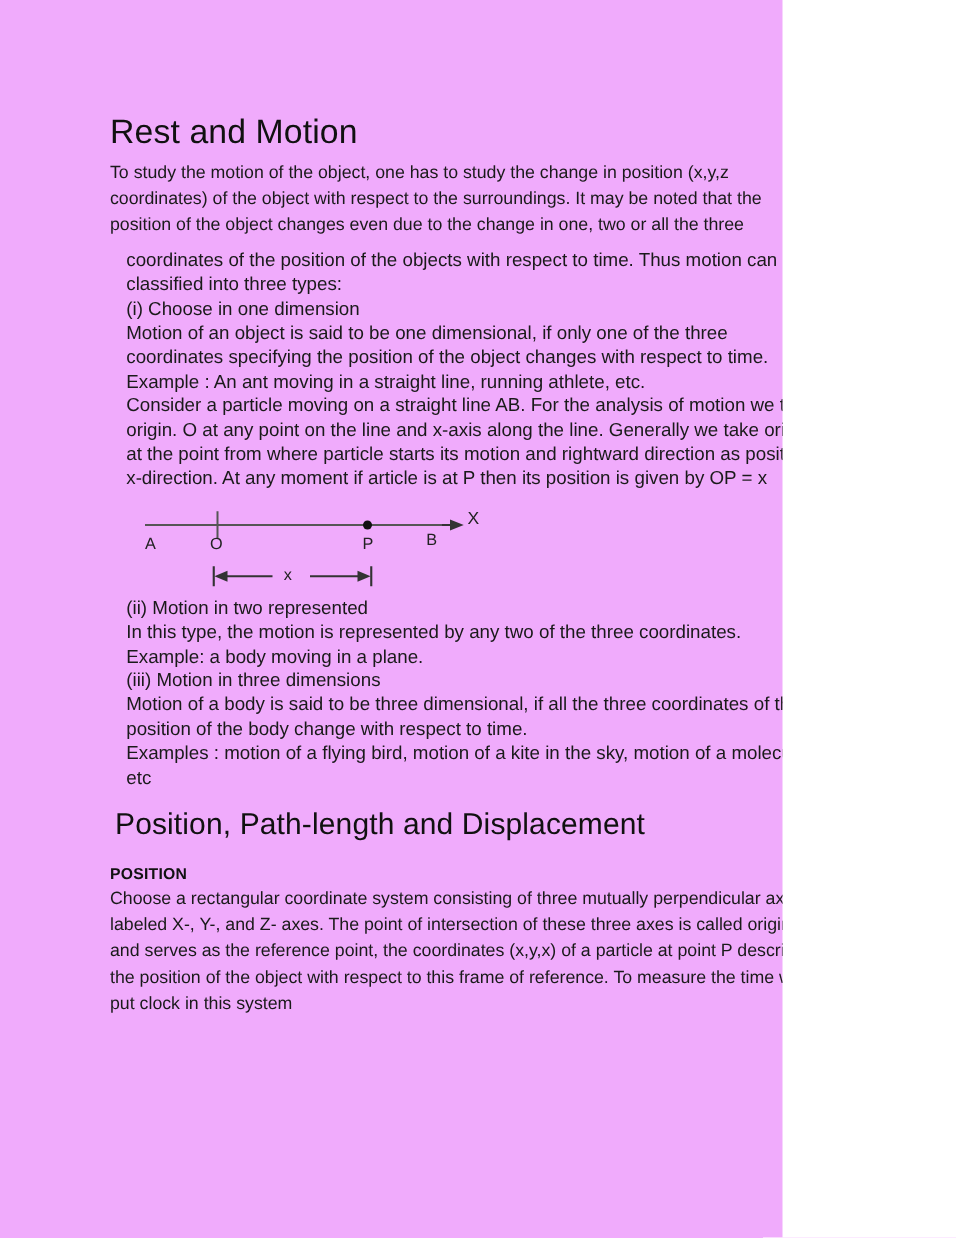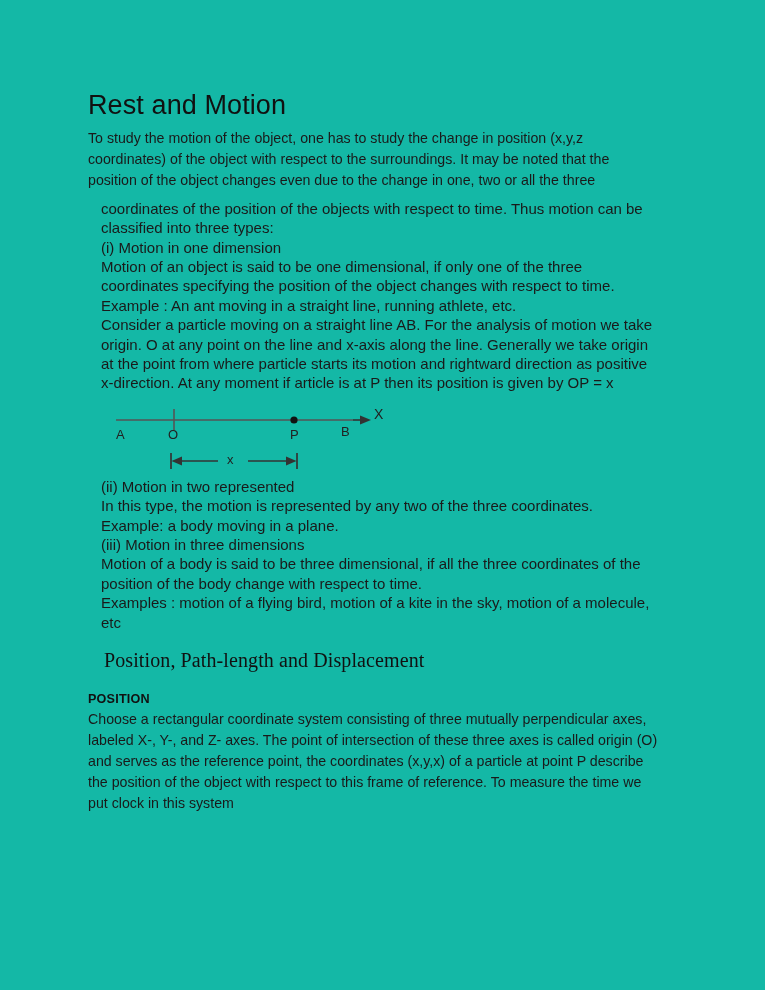--- a/index.html
+++ b/index.html
@@ -2,49 +2,48 @@
 <html><head>
 <meta charset="utf-8">
 <style>
   html, body {
     margin: 0;
     padding: 0;
     background: #ffffff;
   }
   .page {
     position: relative;
-    width: 765px;
+    width: 626px;
     height: 990px;
-    background: #14b8a6;
+    background: #f0abfc;
     overflow: hidden;
     font-family: "Liberation Sans", sans-serif;
     color: #1a1a1a;
   }
   .doc {
     position: absolute;
     left: 88px;
     top: 88px;
     width: 570px;
   }
   h1.title {
     font-size: 27px;
     font-weight: 400;
     line-height: 34px;
     margin: 0 0 6px 0;
     letter-spacing: 0.1px;
     color: #111;
   }
   h2.title2 {
-    font-size: 20px;
+    font-size: 24px;
     font-weight: 400;
     line-height: 28px;
-    margin: 0 0 1px 16px;
+    margin: 0 0 1px 4px;
     letter-spacing: 0.1px;
     color: #111;
-    font-family: Liberation Serif, serif;
   }
   p.body {
     font-size: 14.2px;
     line-height: 20.9px;
     margin: 0;
     text-align: left;
     color: #1a1a1a;
   }
   .subhead {
     font-size: 12.6px;
@@ -89,21 +88,21 @@
 
 
     <p class="body">To study the motion of the object, one has to study the change in position (x,y,z coordinates) of the object with respect to the surroundings. It may be noted that the position of the object changes even due to the change in one, two or all the three</p>
 
     <div class="blk-gap"></div>
 
     <div class="indented">
 
       <p class="body-sm">coordinates of the position of the objects with respect to time. Thus motion can be classified into three types:</p>
 
-      <p class="body-sm">(i) Motion in one dimension</p>
+      <p class="body-sm">(i) Choose in one dimension</p>
 
       <p class="body-sm">Motion of an object is said to be one dimensional, if only one of the three coordinates specifying the position of the object changes with respect to time.</p>
 
       <p class="body-sm">Example : An ant moving in a straight line, running athlete, etc.</p>
 
       <p class="body-sm">Consider a particle moving on a straight line AB. For the analysis of motion we take origin. O at any point on the line and x-axis along the line. Generally we take origin at the point from where particle starts its motion and rightward direction as positive x-direction. At any moment if article is at P then its position is given by OP = x</p>
 
       <div class="diagram">
         <svg width="300" height="72" viewBox="0 0 300 72">
 

